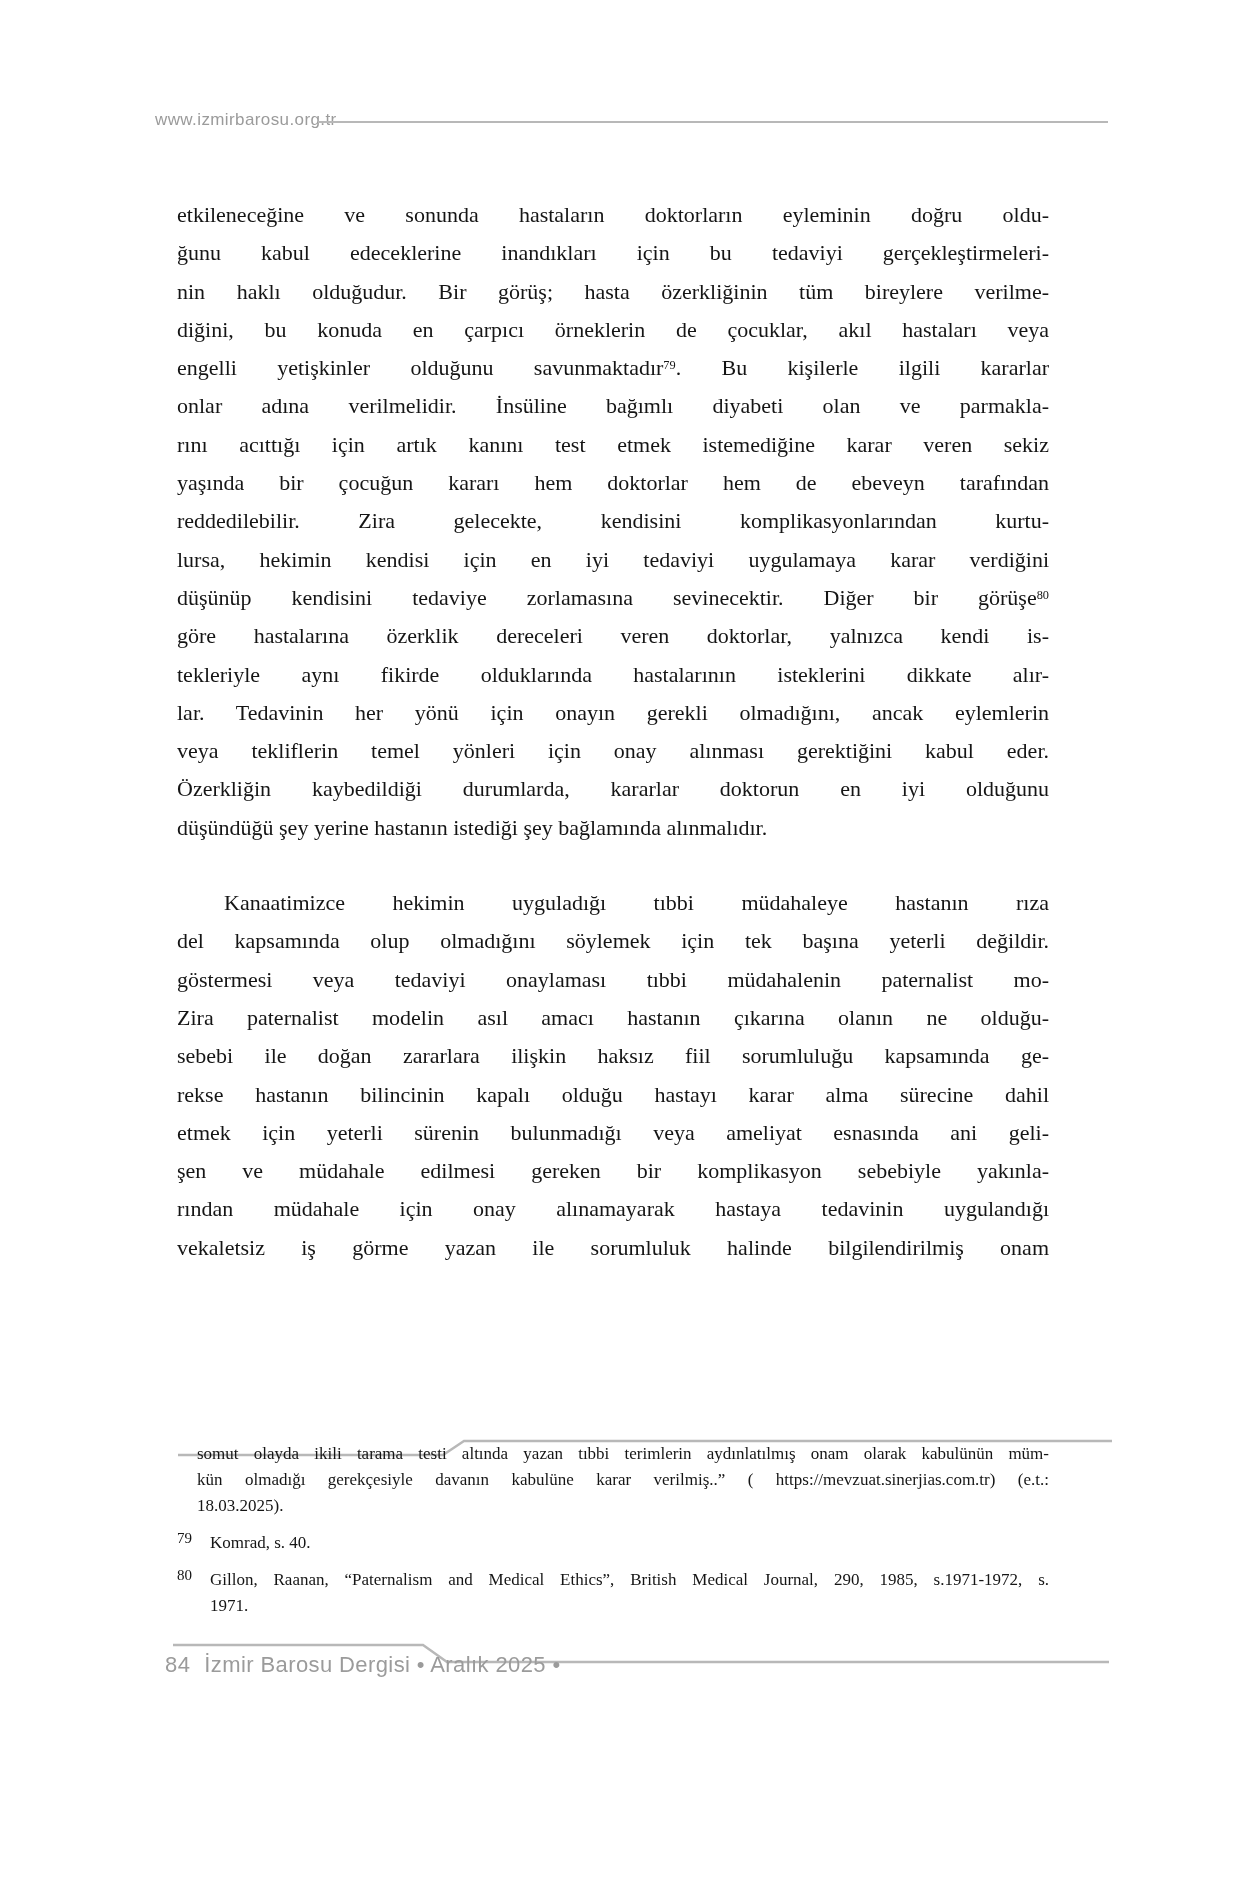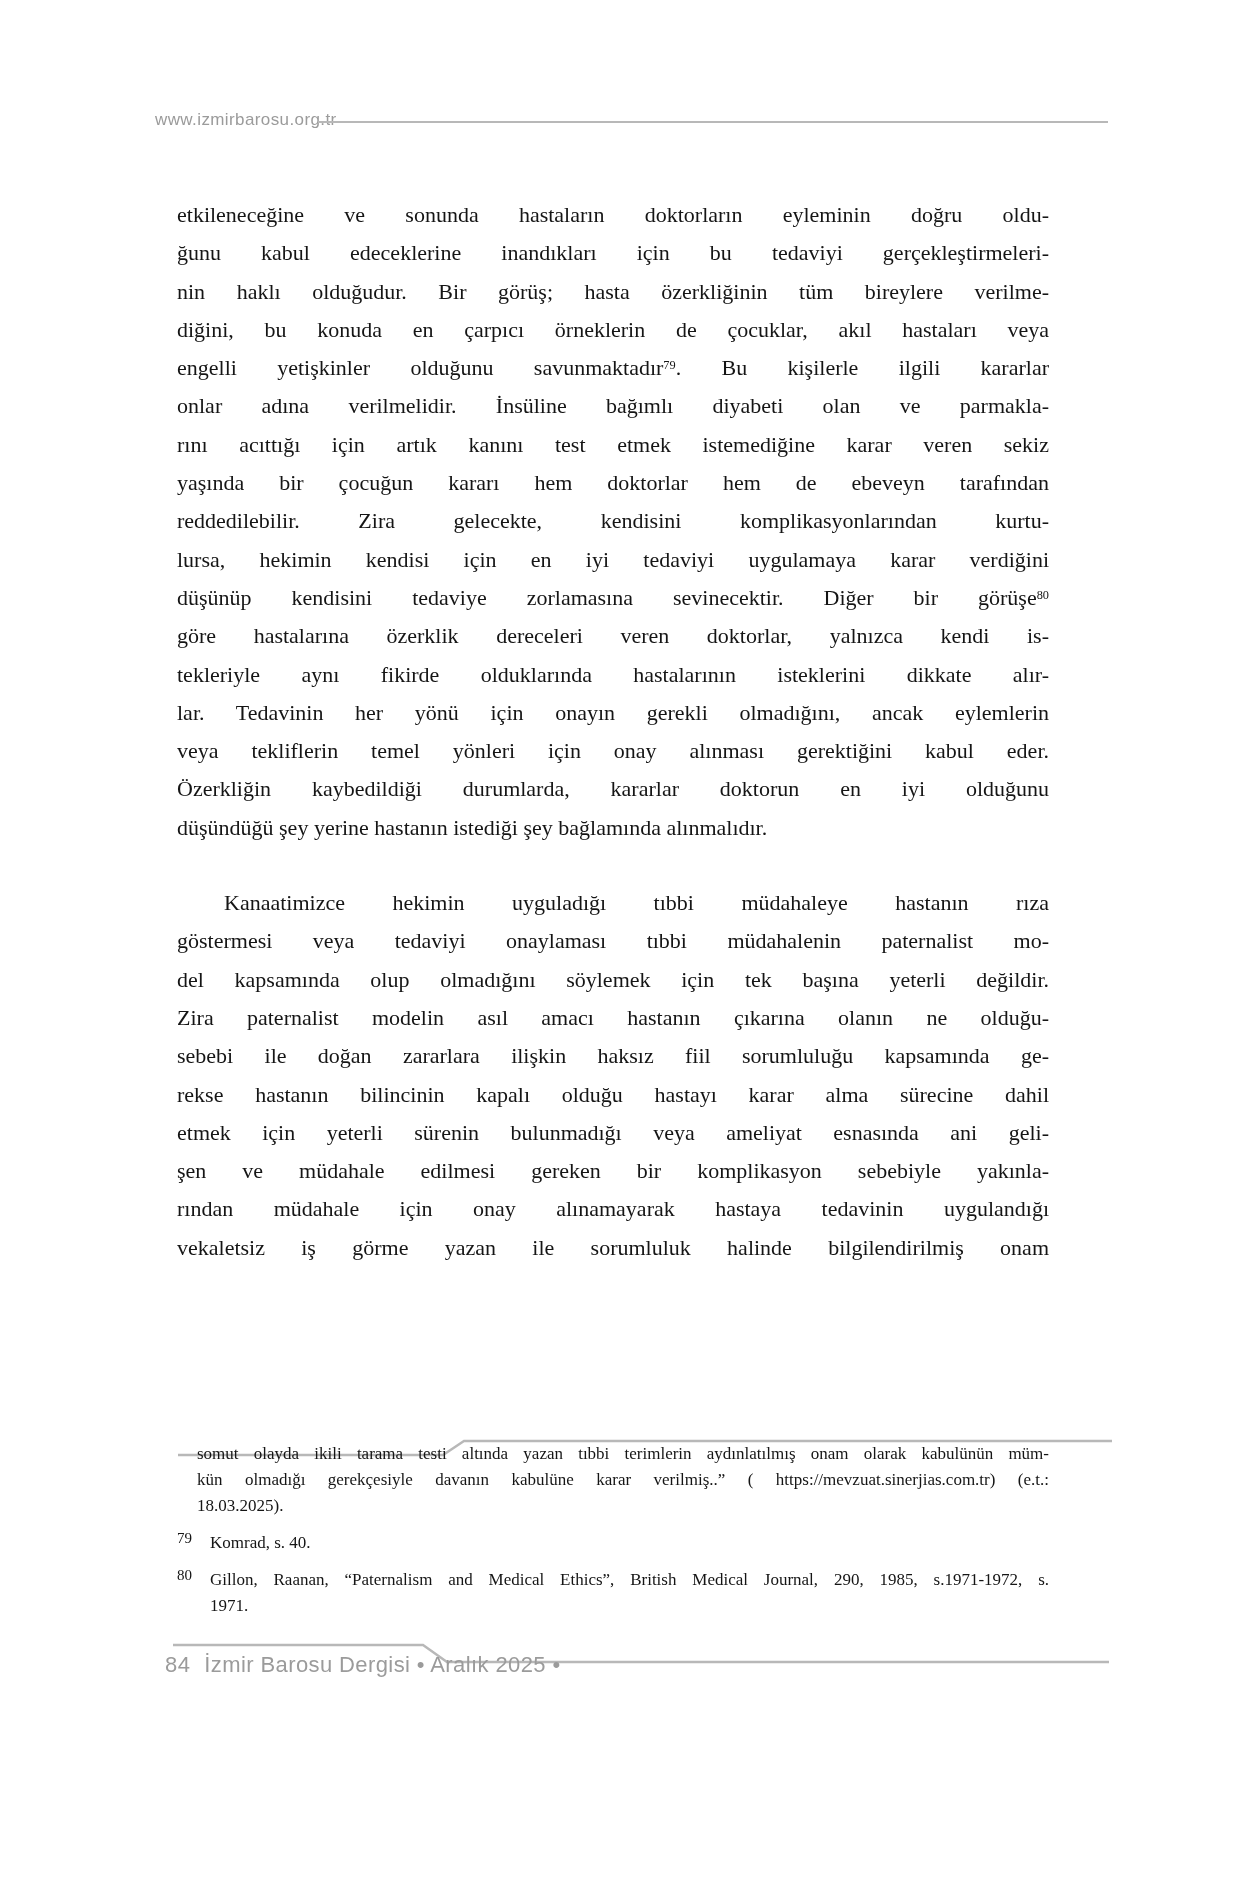--- a/index.html
+++ b/index.html
@@ -95,22 +95,22 @@
         <div class="bl">düşünüp kendisini tedaviye zorlamasına sevinecektir. Diğer bir görüşe<sup class="bsup">80</sup></div>
         <div class="bl">göre hastalarına özerklik dereceleri veren doktorlar, yalnızca kendi is-</div>
         <div class="bl">tekleriyle aynı fikirde olduklarında hastalarının isteklerini dikkate alır-</div>
         <div class="bl">lar. Tedavinin her yönü için onayın gerekli olmadığını, ancak eylemlerin</div>
         <div class="bl">veya tekliflerin temel yönleri için onay alınması gerektiğini kabul eder.</div>
         <div class="bl">Özerkliğin kaybedildiği durumlarda, kararlar doktorun en iyi olduğunu</div>
         <div class="bl last">düşündüğü şey yerine hastanın istediği şey bağlamında alınmalıdır.</div>
       </div>
       <div class="para indent">
         <div class="bl">Kanaatimizce hekimin uyguladığı tıbbi müdahaleye hastanın rıza</div>
+        <div class="bl">del kapsamında olup olmadığını söylemek için tek başına yeterli değildir.</div>
         <div class="bl">göstermesi veya tedaviyi onaylaması tıbbi müdahalenin paternalist mo-</div>
-        <div class="bl">del kapsamında olup olmadığını söylemek için tek başına yeterli değildir.</div>
         <div class="bl">Zira paternalist modelin asıl amacı hastanın çıkarına olanın ne olduğu-</div>
         <div class="bl">sebebi ile doğan zararlara ilişkin haksız fiil sorumluluğu kapsamında ge-</div>
         <div class="bl">rekse hastanın bilincinin kapalı olduğu hastayı karar alma sürecine dahil</div>
         <div class="bl">etmek için yeterli sürenin bulunmadığı veya ameliyat esnasında ani geli-</div>
         <div class="bl">şen ve müdahale edilmesi gereken bir komplikasyon sebebiyle yakınla-</div>
         <div class="bl">rından müdahale için onay alınamayarak hastaya tedavinin uygulandığı</div>
         <div class="bl">vekaletsiz iş görme yazan ile sorumluluk halinde bilgilendirilmiş onam</div>
       </div>
     </div>
 

